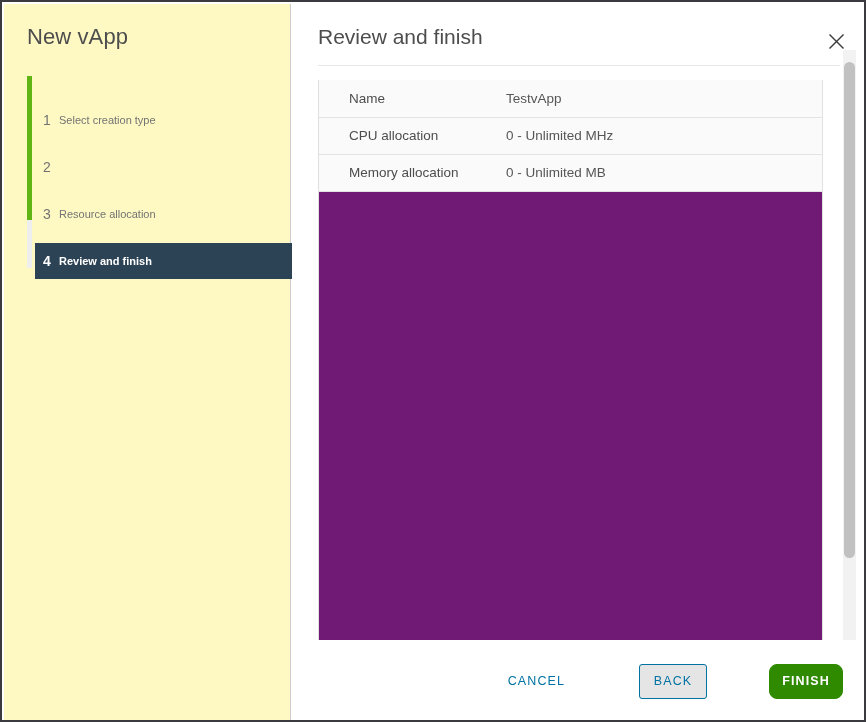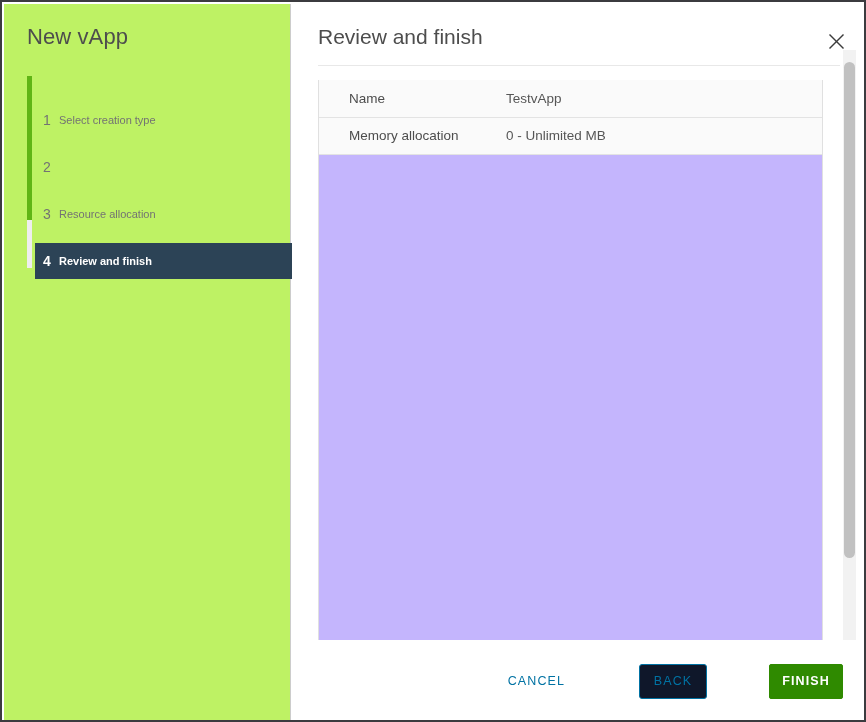--- a/index.html
+++ b/index.html
@@ -21,21 +21,21 @@
     overflow: hidden;
   }
 
   
   #sidebar {
     position: absolute;
     left: 2px;
     top: 2px;
     width: 287px;
     height: 718px;
-    background: #bef264;
+    background: #fef9c3;
     border-right: 1px solid #cccccc;
   }
 
   #wizard-title {
     position: absolute;
     left: 23px;
     top: 20px;
     font-size: 22px;
     font-weight: 400;
     color: #4d4d4d;
@@ -140,21 +140,21 @@
     background: #e8e8e8;
   }
 
   
   #scroll-area {
     position: absolute;
     left: 26px;
     top: 76px;
     width: 505px;
     height: 561px;
-    background: #c4b5fd;
+    background: #701a75;
     border: 1px solid #e0e0e0;
     border-top: none;
     border-bottom: none;
     overflow: hidden;
   }
 
   #summary-table {
     width: 100%;
     border-collapse: collapse;
     table-layout: fixed;
@@ -230,31 +230,31 @@
     color: #0072a3;
     height: 34px;
     padding: 0 12px;
     margin-right: 14px;
   }
   #btn-back {
     color: #0072a3;
     height: 35px;
     width: 68px;
     border: 1px solid #0072a3;
-    background: #0f172a;
+    background: #e5e5e5;
     border-radius: 3px;
     margin-right: 14px;
   }
   #btn-finish {
     color: #ffffff;
     height: 35px;
     width: 74px;
     background: #2f8a00;
     border: 1px solid #2f8a00;
-    border-radius: 2px;
+    border-radius: 8px;
     font-weight: bold;
   }
 </style>
 </head>
 <body>
 
 <div id="window">
 
   <div id="sidebar">
     <div id="wizard-title">New vApp</div>
@@ -295,20 +295,24 @@
     <div id="header-divider"></div>
 
     <div id="scroll-area">
       <table id="summary-table">
         <tbody id="summary-tbody">
             <tr>
               <td class="key">Name</td>
               <td class="val">TestvApp</td>
             </tr>
             <tr>
+              <td class="key">CPU allocation</td>
+              <td class="val">0 - Unlimited MHz</td>
+            </tr>
+            <tr>
               <td class="key">Memory allocation</td>
               <td class="val">0 - Unlimited MB</td>
             </tr>
           </tbody>
       </table>
     </div>
 
     <div id="scrollbar-track">
       <div id="scrollbar-thumb"></div>
     </div>

